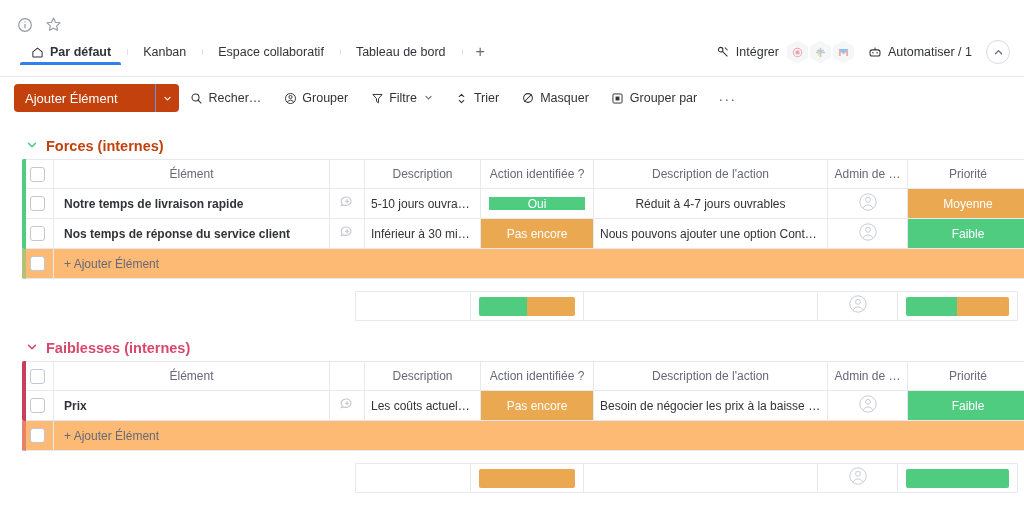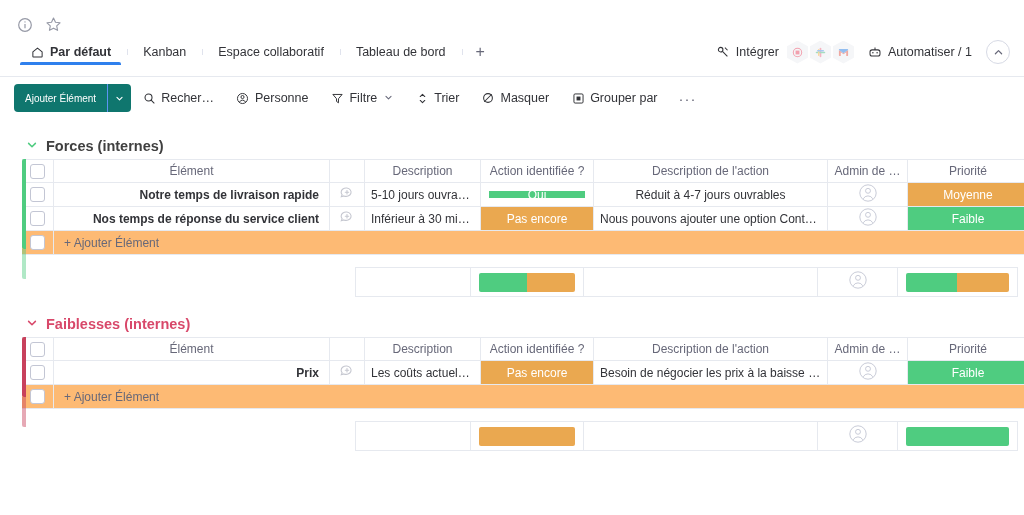--- a/index.html
+++ b/index.html
@@ -48,62 +48,62 @@
   .hex { width:21px; height:23px; display:flex; align-items:center; justify-content:center;
          background:#f5f6f8; clip-path: polygon(50% 0%, 100% 25%, 100% 75%, 50% 100%, 0% 75%, 0% 25%); }
   .collapse-btn {
     width:24px; height:24px; border:1px solid #d7dae5; border-radius:50%;
     display:flex; align-items:center; justify-content:center; color:#676879; cursor:pointer; font-size:10px;
   }
 
   
   .toolbar { display:flex; align-items:center; gap:0; height:42px; padding:0 14px; }
   .add-btn {
-    display:flex; align-items:stretch; background:#0f766e; color:#fff;
-    border-radius:4px; height:28px; font-size:10px; cursor:pointer; overflow:hidden;
+    display:flex; align-items:stretch; background:#c2410c; color:#fff;
+    border-radius:4px; height:28px; font-size:13px; cursor:pointer; overflow:hidden;gap:26px;
   }
   .add-btn .lbl { display:flex; align-items:center; padding:0 11px; white-space:nowrap; }
   .add-btn .car { display:flex; align-items:center; padding:0 7px; border-left:1px solid #5c94f3; font-size:9px; }
   .tb-item { display:flex; align-items:center; gap:5px; font-size:12.5px; color:#323338; padding:0 11px; cursor:pointer; white-space:nowrap; }
   .tb-item:first-of-type { margin-left:16px; }
   .tb-ico { width:14px; height:14px; display:inline-flex; align-items:center; justify-content:center; color:#676879; }
   .tb-car { font-size:9px; color:#676879; margin-left:2px; }
   .tb-dots { padding:0 10px; color:#676879; font-size:15px; letter-spacing:1px; cursor:pointer; }
 
   
   .group { margin-top: 14px; }
   .group-head { display:flex; align-items:center; gap:8px; padding-left:26px; height:26px; }
   .g-caret { font-size:11px; cursor:pointer; }
   .g-title { font-size:14.5px; font-weight:bold; cursor:pointer; }
 
   .table { margin-left:22px; margin-right:0; position:relative; }
   .accentbar { position:absolute; left:0; top:0; width:4px; border-radius:2px 0 0 2px; }
 
-  .row { display:flex; height:24px; align-items:stretch; }
+  .row { display:flex; height:30px; align-items:stretch; }
   .cell {
     border-right:1px solid #e6e9ef; border-bottom:1px solid #e6e9ef;
     display:flex; align-items:center; justify-content:center;
     font-size:12px; overflow:hidden; white-space:nowrap; background:#fff;
   }
   .c-check { width:32px; flex:0 0 32px; border-left:none; }
   .c-item  { width:276px; flex:0 0 276px; }
   .c-chat  { width:35px; flex:0 0 35px; }
   .c-desc  { width:116px; flex:0 0 116px; }
   .c-act   { width:113px; flex:0 0 113px; }
   .c-descact { width:234px; flex:0 0 234px; }
   .c-admin { width:80px; flex:0 0 80px; }
   .c-prio  { width:120px; flex:0 0 120px; border-right:none; }
 
   .hdr-cell { color:#676879; font-size:12px; }
   .hdr-row .cell { border-top:1px solid #e6e9ef; }
   .hdr-row .c-check { border-left:none; }
 
   .chk { width:15px; height:15px; border:1px solid #c3c6d4; border-radius:3px; background:#fff; cursor:pointer; }
 
-  .item-txt { font-weight:bold; font-size:12px; color:#323338; padding:0 10px; width:100%; text-align:right;
+  .item-txt { font-weight:bold; font-size:12px; color:#323338; padding:0 10px; width:100%; text-align:left;
               overflow:hidden; text-overflow:ellipsis; }
   .desc-txt { padding:0 6px; overflow:hidden; text-overflow:ellipsis; width:100%; text-align:center; }
 
   .chip { width:100%; height:100%; display:flex; align-items:center; justify-content:center; color:#fff; font-size:12px; cursor:pointer; }
   .chip.green { background:#4fcc80; }
   .chip.orange { background:#eaa850; }
 
   .addrow .cell { background:#fdba74; border-right:none; }
   .addrow .add-txt { font-size:12px; color:#676879; padding-left:10px; text-align:left; width:100%; cursor:pointer; }
   .addrow .c-check { border-right:1px solid #e6e9ef; }
@@ -234,21 +234,21 @@
   </div>
 
   <div class="tb-item">
     <span class="tb-ico">
       <svg width="13" height="13" viewBox="0 0 16 16" fill="none" stroke="#323338" stroke-width="1.2">
         <circle cx="8" cy="8" r="6.2"></circle>
           <circle cx="8" cy="6.2" r="1.9"></circle>
         <path d="M4.4 12.4a3.9 3.9 0 0 1 7.2 0"></path>
       </svg>
     </span>
-    <span>Personne</span>
+    <span>Grouper</span>
   </div>
 
   <div class="tb-item">
     <span class="tb-ico">
       <svg width="13" height="13" viewBox="0 0 16 16" fill="none" stroke="#323338" stroke-width="1.2" stroke-linejoin="round">
         <polygon points="2.3,3 13.7,3 9.2,8.3 9.2,13.3 6.8,11.6 6.8,8.3"></polygon>
       </svg>
     </span>
     <span>Filtre</span>
     <span class="tb-car">
@@ -290,21 +290,21 @@
 
   <div class="tb-dots">···</div>
 </div>
 
 <div id="groups-container">
     <div class="group">
       <div class="group-head">
         <span class="g-caret" style="color:#4fcc80"><svg width="12" height="12" viewBox="0 0 12 12" fill="none" stroke="#4fcc80" stroke-width="1.5" stroke-linecap="round" stroke-linejoin="round">
             <polyline points="2.6,4.4 6,7.8 9.4,4.4"></polyline>
           </svg></span>
-        <span class="g-title" style="color:#404040">Forces (internes)</span>
+        <span class="g-title" style="color:#c2410c">Forces (internes)</span>
       </div>
       <div class="table">
         <div class="accentbar" style="height: 90px; background: rgb(79, 204, 128);"></div>
         <div class="accentbar" style="top: 90px; height: 30px; background: rgb(79, 204, 128); opacity: 0.45; border-radius: 0px 0px 0px 2px;"></div>
         <div class="row hdr-row">
           <div class="cell c-check">
             <span class="chk"></span>
           </div>
           <div class="cell c-item hdr-cell">Élément</div>
           <div class="cell c-chat hdr-cell"></div>

